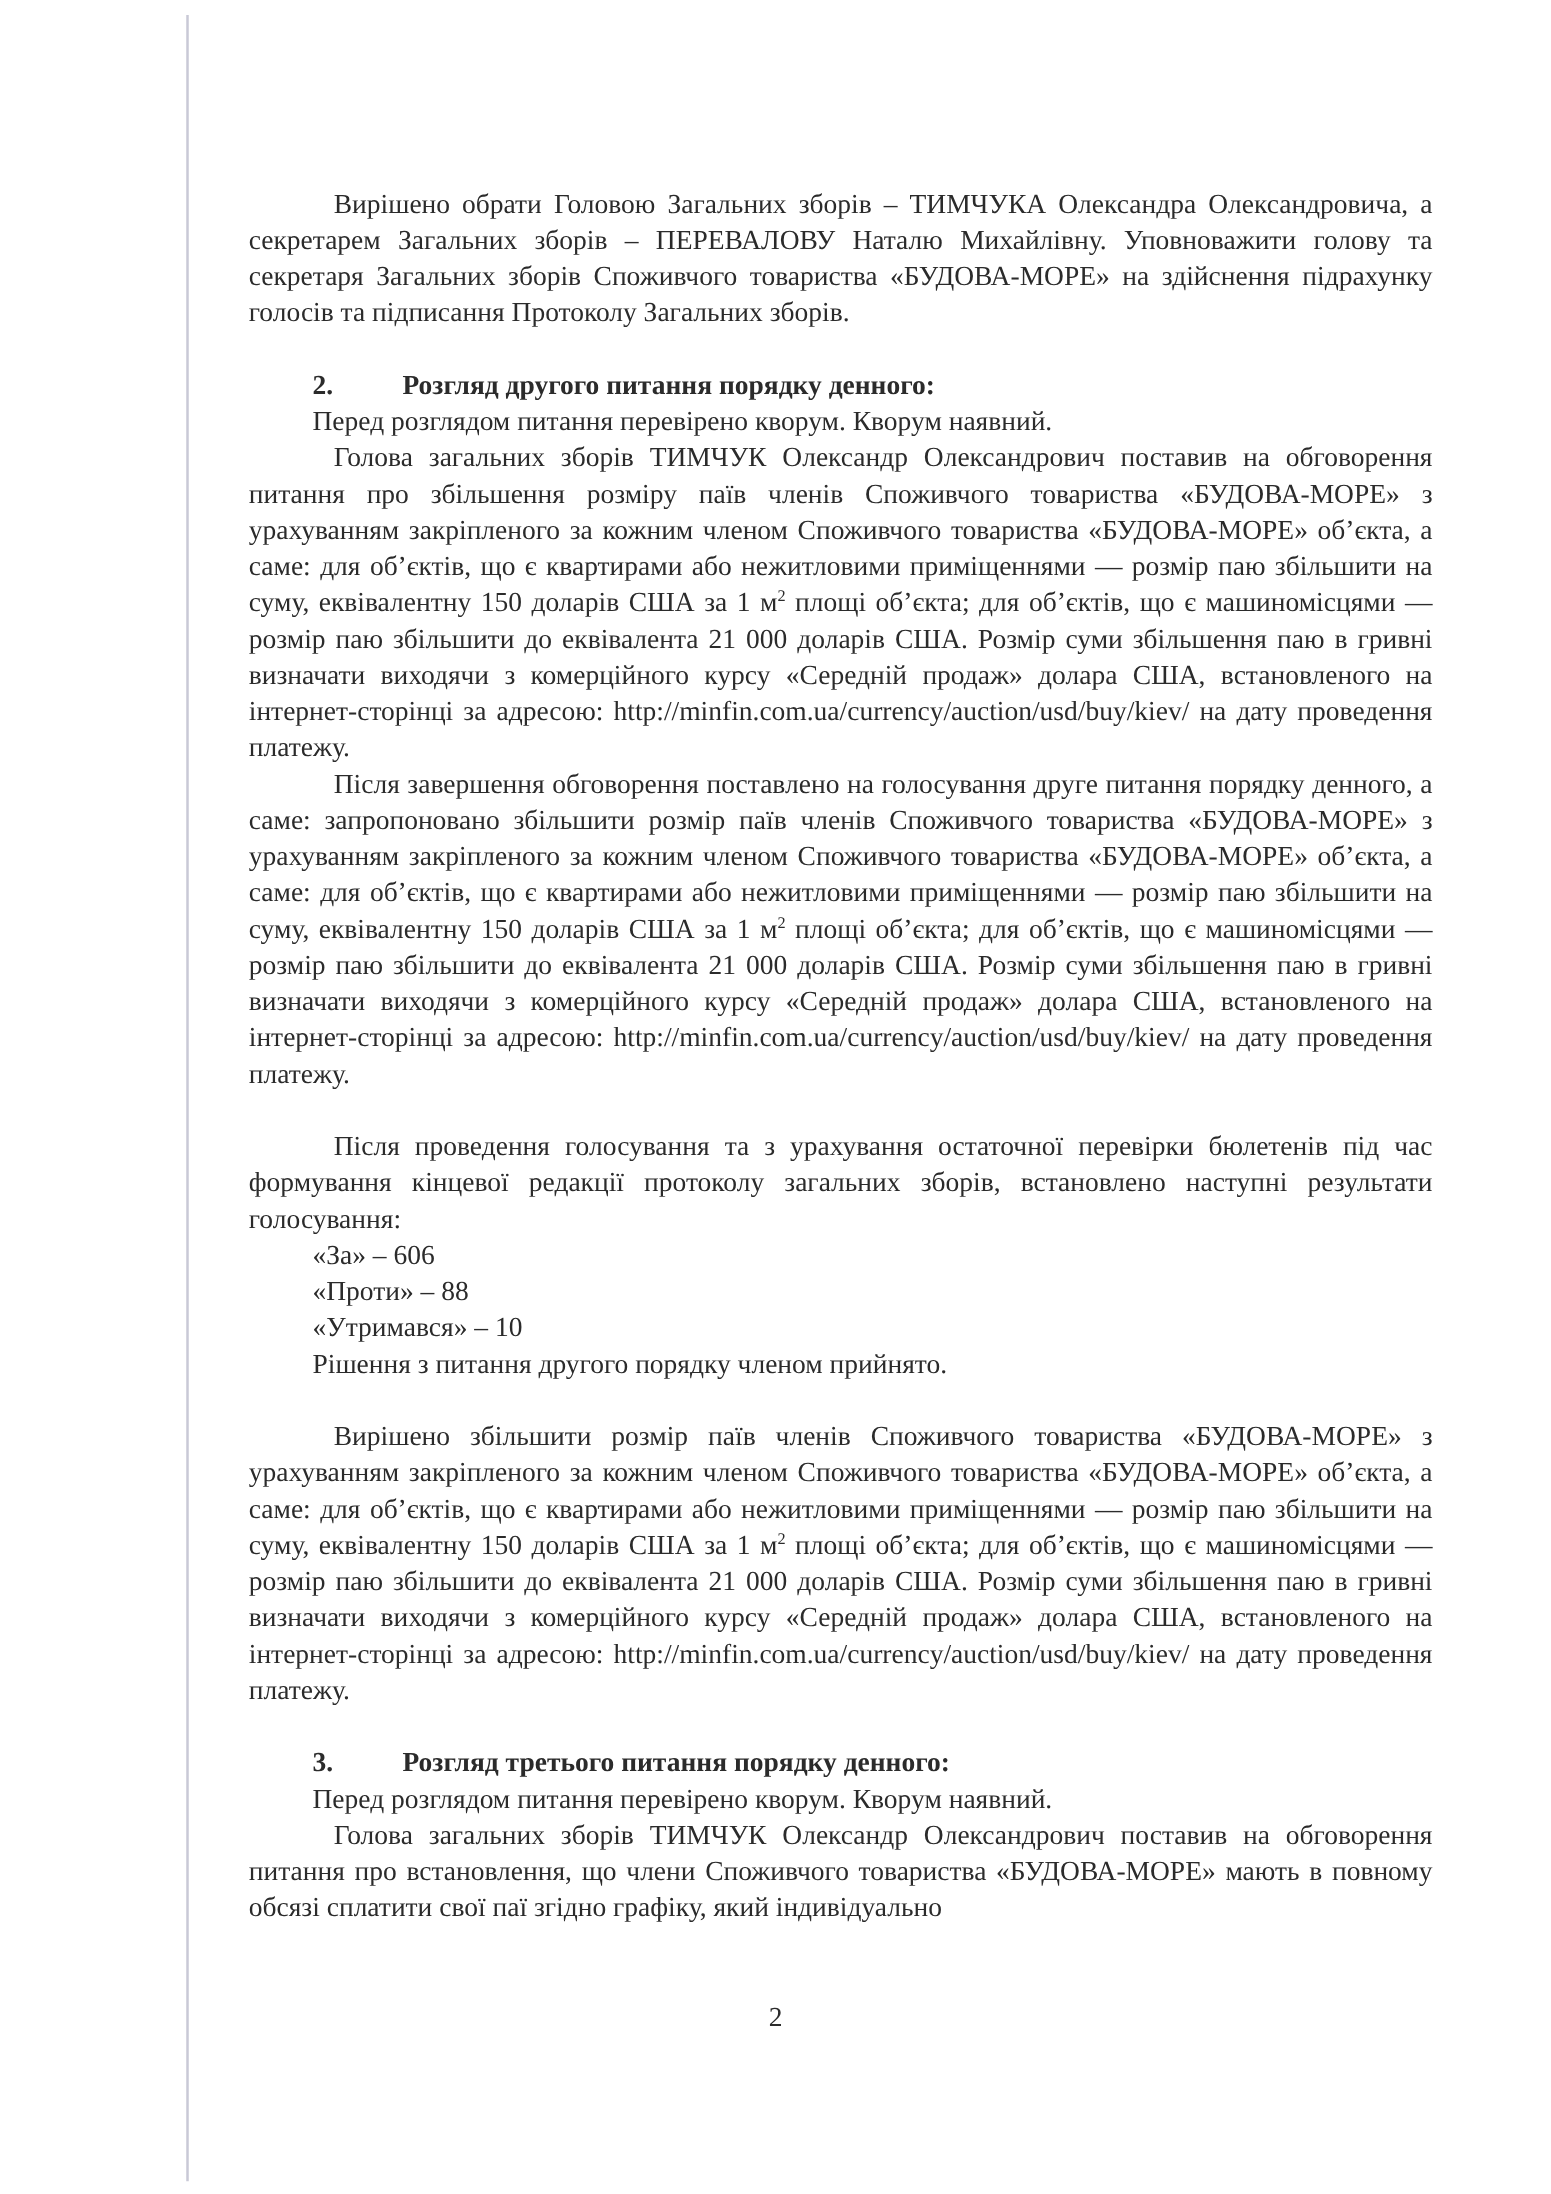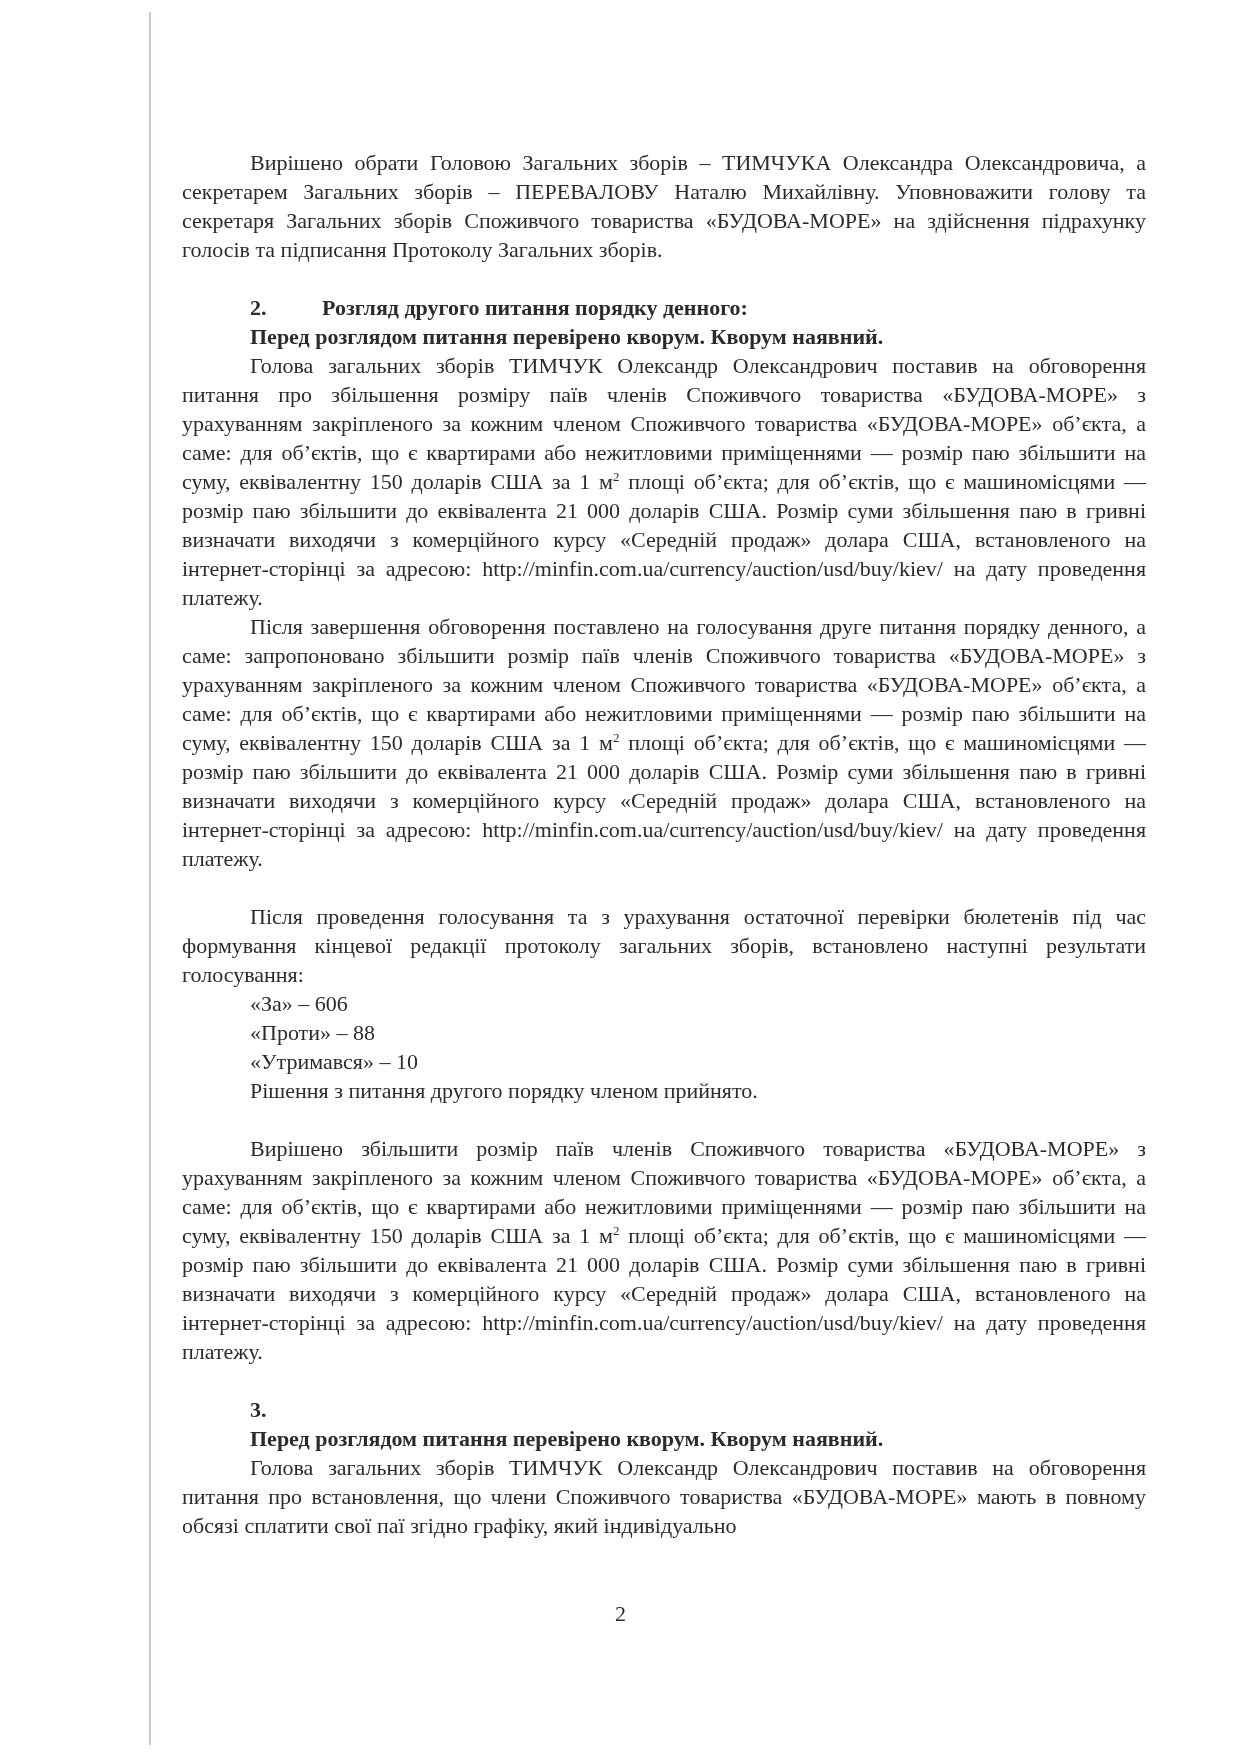--- a/index.html
+++ b/index.html
@@ -11,22 +11,22 @@
     }
     .margin-rule {
       position: absolute; left: 149px; top: 12px; width: 2px; height: 1733px;
       background: #c9c9d6;
     }
     .page {
       position: absolute; left: 182px; top: 148px; width: 964px;
       font-size: 22px; line-height: 29px;
     }
     p { margin: 0; text-align: justify; }
-    .indent { text-indent: 68px; }
-    .bold { font-weight: bold; }
+    .indent { text-indent: 68px; margin-left: 17px; }
+    .bold { font-weight: normal; }
     .gap { height: 29px; }
     .heading { display: flex; padding-left: 68px; font-weight: bold; }
     .heading .num { width: 72px; }
     .pad { padding-left: 68px; }
     .vote { padding-left: 68px; }
     sup { font-size: 13px; line-height: 0; vertical-align: 8px; }
     .page-number {
       position: absolute; left: 0; width: 1241px; top: 1601px;
       text-align: center; font-size: 22px;
     }
@@ -59,18 +59,19 @@
   <p class="vote">Рішення з питання другого порядку членом прийнято.</p>
 
   <div class="gap"></div>
 
   <p class="indent"><span>Вирішено збільшити розмір паїв членів Споживчого товариства «БУДОВА-МОРЕ» з урахуванням закріпленого за кожним членом Споживчого товариства «БУДОВА-МОРЕ» об’єкта, а саме: для об’єктів, що є квартирами або нежитловими приміщеннями — розмір паю збільшити на суму, еквівалентну 150 доларів США за 1 м</span><sup>2</sup><span> площі об’єкта; для об’єктів, що є машиномісцями — розмір паю збільшити до еквівалента 21 000 доларів США. Розмір суми збільшення паю в гривні визначати виходячи з комерційного курсу «Середній продаж» долара США, встановленого на інтернет-сторінці за адресою: http://minfin.com.ua/currency/auction/usd/buy/kiev/ на дату проведення платежу.</span></p>
 
   <div class="gap"></div>
 
   <div class="heading">
     <span class="num">3.</span>
+    <span>Розгляд третього питання порядку денного:</span>
   </div>
   <p class="pad bold">Перед розглядом питання перевірено кворум. Кворум наявний.</p>
   <p class="indent">Голова загальних зборів ТИМЧУК Олександр Олександрович поставив на обговорення питання про встановлення, що члени Споживчого товариства «БУДОВА-МОРЕ» мають в повному обсязі сплатити свої паї згідно графіку, який індивідуально</p>
 </div>
 
 <div class="page-number">2</div>
 
 </body></html>

